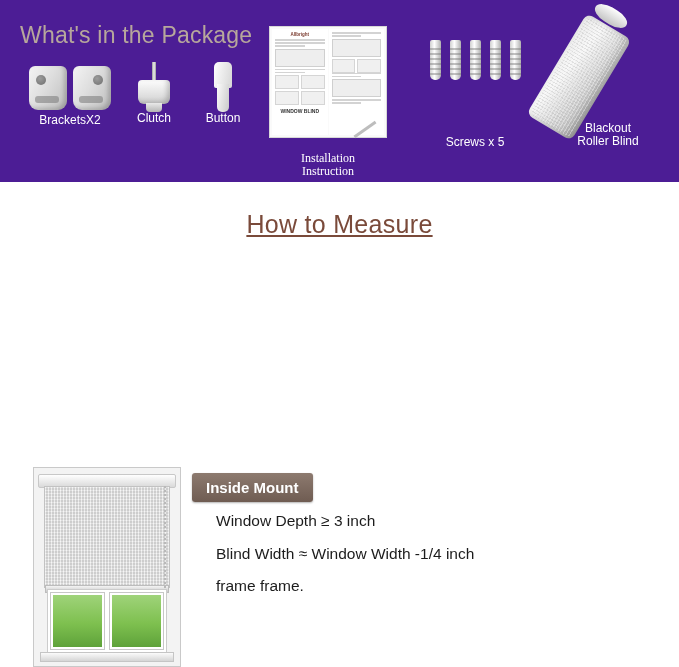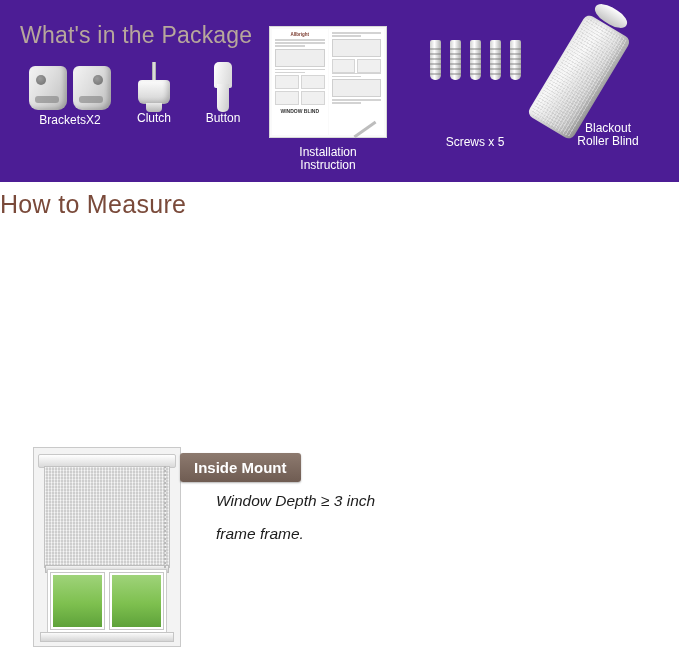--- a/index.html
+++ b/index.html
@@ -137,21 +137,21 @@
   }
   .m-grid { display:grid; grid-template-columns: 1fr 1fr; gap:2px; margin-top:2px; }
   .m-cell { height: 12px; background:#f0f0f0; border:0.5px solid #d5d5d5; }
   .m-title {
     font-size: 5px; color: #333; text-align:center; font-weight:bold; margin-top:3px;
   }
   .m-wrench {
     position:absolute; right: 8px; bottom: 6px; width: 26px; height: 3px;
     background: #bdbdbd; transform: rotate(-35deg);
   }
-  .manual-label { margin-top: 8px; }
+  .manual-label { margin-top: 14px; font-family: Liberation Serif, serif; }
 
   
   .screws-wrap { left: 410px; top: 40px; width: 130px; }
   .screws-row {
     display: flex; justify-content: center; gap: 9px; height: 42px; align-items: flex-start;
   }
   .anchor {
     width: 11px; height: 40px;
     background: linear-gradient(90deg,#cfcfcf,#ffffff 40%,#b0b0b0);
     border-radius: 2px 2px 5px 5px;
@@ -202,25 +202,26 @@
   .roll-cap {
     position:absolute; left: 50px; top: -6px; width: 36px; height: 16px;
     background: linear-gradient(180deg,#fdfdfd,#c4c4c4);
     transform: rotate(31deg);
     border-radius: 50%/60%;
   }
   .blind-label { margin-top: 2px; }
 
   
   .measure-title {
-    text-align: left;
+    text-align: center;
     font-size: 25px;
     color: #7a4a3a;
-    margin-top: 8px;
+    margin-top: 28px;
     letter-spacing: .3px;
+    text-decoration: underline;
   }
 
   .mount-block { position: relative; }
 
   
   .window-fig {
     position: absolute;
     width: 148px;
     height: 200px;
     border: 1px solid #c9c9c9;
@@ -279,21 +280,21 @@
     padding: 6px 14px;
     border-radius: 3px;
     font-weight: bold;
     box-shadow: 0 1px 2px rgba(0,0,0,.3);
   }
   .mount-lines {
     font-size: 15.5px;
     color: #1c1c1c;
     line-height: 1.0;
   }
-  .mount-lines p { margin: 0 0 17px 0; font-style: italic; }
+  .mount-lines p { margin: 0 0 17px 0; }
   .mount-lines p:last-child { margin-bottom: 0; }
 </style>
 </head>
 <body>
 
 <div class="package-section">
 
   <div class="package-title">What's in the Package</div>
 
   <div class="pkg-item brackets-wrap">
@@ -398,26 +399,27 @@
       <div class="shade-bar"></div>
     </div>
     <div class="chain" style="right:14px; height:104px;"></div>
     <div class="glass" style="height:56px;">
       <div class="pane"></div>
       <div class="pane"></div>
     </div>
     <div class="sill"></div>
   </div>
 
-  <div style="position:absolute; left:180px; top:234px;">
+  <div style="position:absolute; left:192px; top:234px;">
     <span class="mount-badge">Inside Mount</span>
   </div>
 
   <div class="mount-lines" style="position:absolute; left:216px; top:274px; width:450px;">
     <p>Window Depth  ≥ 3 inch</p>
+    <p>Blind Width ≈ Window Width -1/4 inch</p>
     <p>frame frame.</p>
   </div>
 </div>
 
 <div class="mount-block">
   
 
   
 
   

